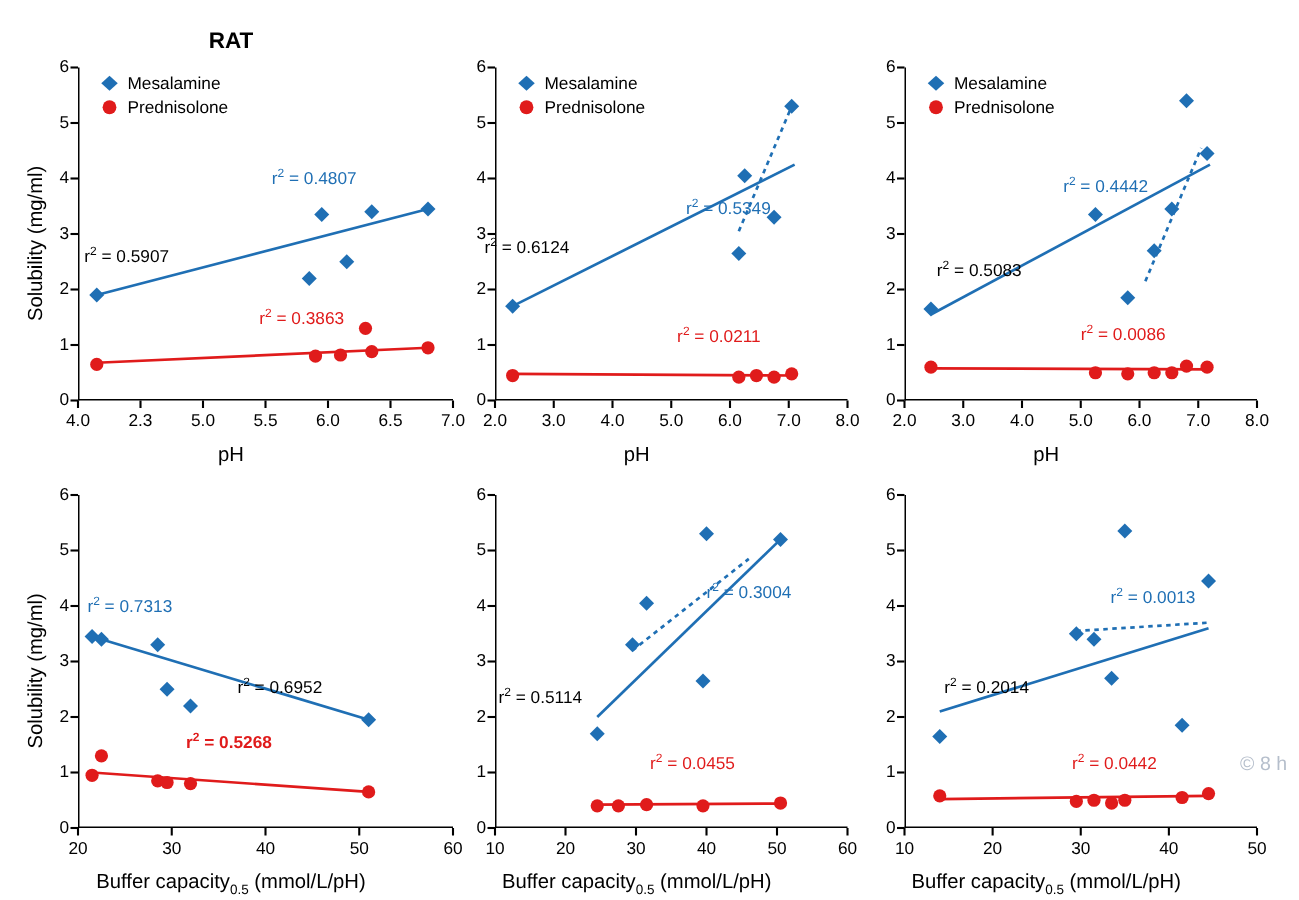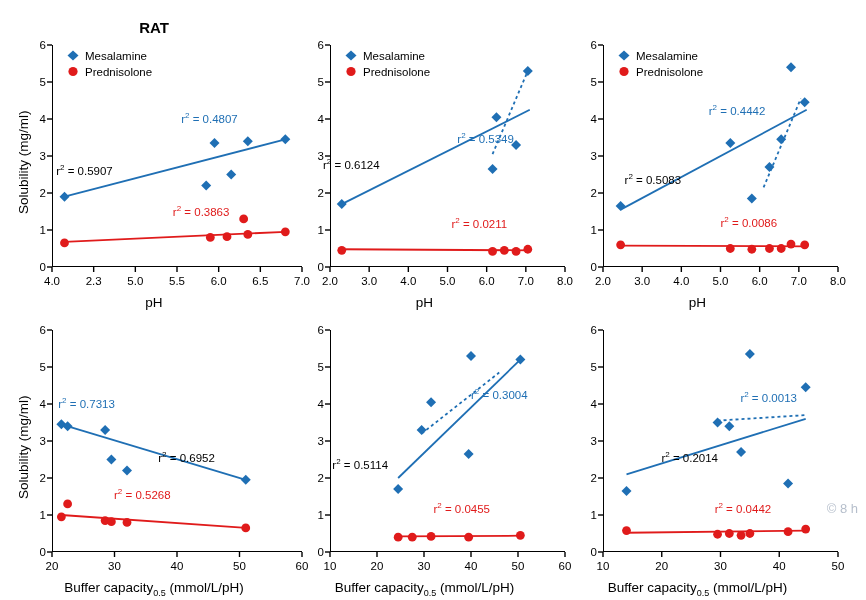--- a/index.html
+++ b/index.html
@@ -209,21 +209,21 @@
       <div class="ytick-label" style="left: 22px; top: 100px; width: 18px;">4</div>
       <div class="ytick-label" style="left: 22px; top: 63px; width: 18px;">5</div>
       <div class="ytick-label" style="left: 22px; top: 26px; width: 18px;">6</div>
       <div class="tick-label" style="left: 46px; top: 256px;">2.0</div>
       <div class="tick-label" style="left: 85.1667px; top: 256px;">3.0</div>
       <div class="tick-label" style="left: 124.333px; top: 256px;">4.0</div>
       <div class="tick-label" style="left: 163.5px; top: 256px;">5.0</div>
       <div class="tick-label" style="left: 202.667px; top: 256px;">6.0</div>
       <div class="tick-label" style="left: 241.833px; top: 256px;">7.0</div>
       <div class="tick-label" style="left: 281px; top: 256px;">8.0</div>
-      <div class="ann" style="left: 151.75px; top: 84px; color: rgb(31, 111, 180);">r<sup>2</sup> = 0.4442</div>
+      <div class="ann" style="left: 151.75px; top: 97px; color: rgb(31, 111, 180);">r<sup>2</sup> = 0.4442</div>
       <div class="ann" style="left: 67.5417px; top: 153.05px; color: rgb(0, 0, 0);">r<sup>2</sup> = 0.5083</div>
       <div class="ann" style="left: 163.5px; top: 195.6px; color: rgb(224, 27, 27);">r<sup>2</sup> = 0.0086</div>
       <div class="legend" style="left: 60px; top: 30px;">
         <div class="legend-row">
           <svg width="14" height="13">
             <polygon points="7,1.5 12.5,6.5 7,11.5 1.5,6.5" fill="#1f6fb4"></polygon>
           </svg>
           <span class="legend-label">Mesalamine</span>
         </div>
         <div class="legend-row">
@@ -272,21 +272,21 @@
       <div class="ytick-label" style="left: 22px; top: 100px; width: 18px;">4</div>
       <div class="ytick-label" style="left: 22px; top: 63px; width: 18px;">5</div>
       <div class="ytick-label" style="left: 22px; top: 26px; width: 18px;">6</div>
       <div class="tick-label" style="left: 46px; top: 256px;">20</div>
       <div class="tick-label" style="left: 108.5px; top: 256px;">30</div>
       <div class="tick-label" style="left: 171px; top: 256px;">40</div>
       <div class="tick-label" style="left: 233.5px; top: 256px;">50</div>
       <div class="tick-label" style="left: 296px; top: 256px;">60</div>
       <div class="ann" style="left: 52.25px; top: 92px; color: rgb(31, 111, 180);">r<sup>2</sup> = 0.7313</div>
       <div class="ann" style="left: 152.25px; top: 145.65px; color: rgb(0, 0, 0);">r<sup>2</sup> = 0.6952</div>
-      <div class="ann" style="left: 108px; top: 182.65px; color: rgb(224, 27, 27);">r<sup>2</sup> = 0.5268</div>
+      <div class="ann" style="left: 118px; top: 182.65px; color: rgb(224, 27, 27); font-weight: bold;">r<sup>2</sup> = 0.5268</div>
       <div class="ylabel" style="left: 10px; top: 195px;">Solubility (mg/ml)</div>
       <div class="axis-title" style="left: 0px; width: 296px; top: 276px;">Buffer capacity<span style="font-size:9px;vertical-align:sub;">0.5</span> (mmol/L/pH)</div>
     </div>
     <div class="panel" style="left: 284px; top: 304px; width: 295px; height: 292px;">
       <div class="plotbox" style="left: 46px; top: 26px; width: 235px; height: 222px;"></div>
       <svg class="layer" width="341" height="318">
         <line x1="41" y1="248" x2="46" y2="248" stroke="#000" stroke-width="1.4"></line>
         <line x1="41" y1="211" x2="46" y2="211" stroke="#000" stroke-width="1.4"></line>
         <line x1="41" y1="174" x2="46" y2="174" stroke="#000" stroke-width="1.4"></line>
         <line x1="41" y1="137" x2="46" y2="137" stroke="#000" stroke-width="1.4"></line>
@@ -371,18 +371,18 @@
       <div class="ytick-label" style="left: 22px; top: 137px; width: 18px;">3</div>
       <div class="ytick-label" style="left: 22px; top: 100px; width: 18px;">4</div>
       <div class="ytick-label" style="left: 22px; top: 63px; width: 18px;">5</div>
       <div class="ytick-label" style="left: 22px; top: 26px; width: 18px;">6</div>
       <div class="tick-label" style="left: 46px; top: 256px;">10</div>
       <div class="tick-label" style="left: 104.75px; top: 256px;">20</div>
       <div class="tick-label" style="left: 163.5px; top: 256px;">30</div>
       <div class="tick-label" style="left: 222.25px; top: 256px;">40</div>
       <div class="tick-label" style="left: 281px; top: 256px;">50</div>
       <div class="ann" style="left: 169.375px; top: 86.45px; color: rgb(31, 111, 180); margin-left: 14px;">r<sup>2</sup> = 0.0013</div>
-      <div class="ann" style="left: 72.4375px; top: 145.65px; color: rgb(0, 0, 0); margin-left: 32px;">r<sup>2</sup> = 0.2014</div>
+      <div class="ann" style="left: 72.4375px; top: 145.65px; color: rgb(0, 0, 0);">r<sup>2</sup> = 0.2014</div>
       <div class="ann" style="left: 157.625px; top: 197.45px; color: rgb(224, 27, 27);">r<sup>2</sup> = 0.0442</div>
       <div class="axis-title" style="left: 0px; width: 281px; top: 276px;">Buffer capacity<span style="font-size:9px;vertical-align:sub;">0.5</span> (mmol/L/pH)</div>
     </div>
     <div style="position: absolute; right: 8px; bottom: 8px; font-size: 13px; color: rgba(90, 110, 140, 0.45);">© 8 h</div>
   </div>
 
 </body></html>

